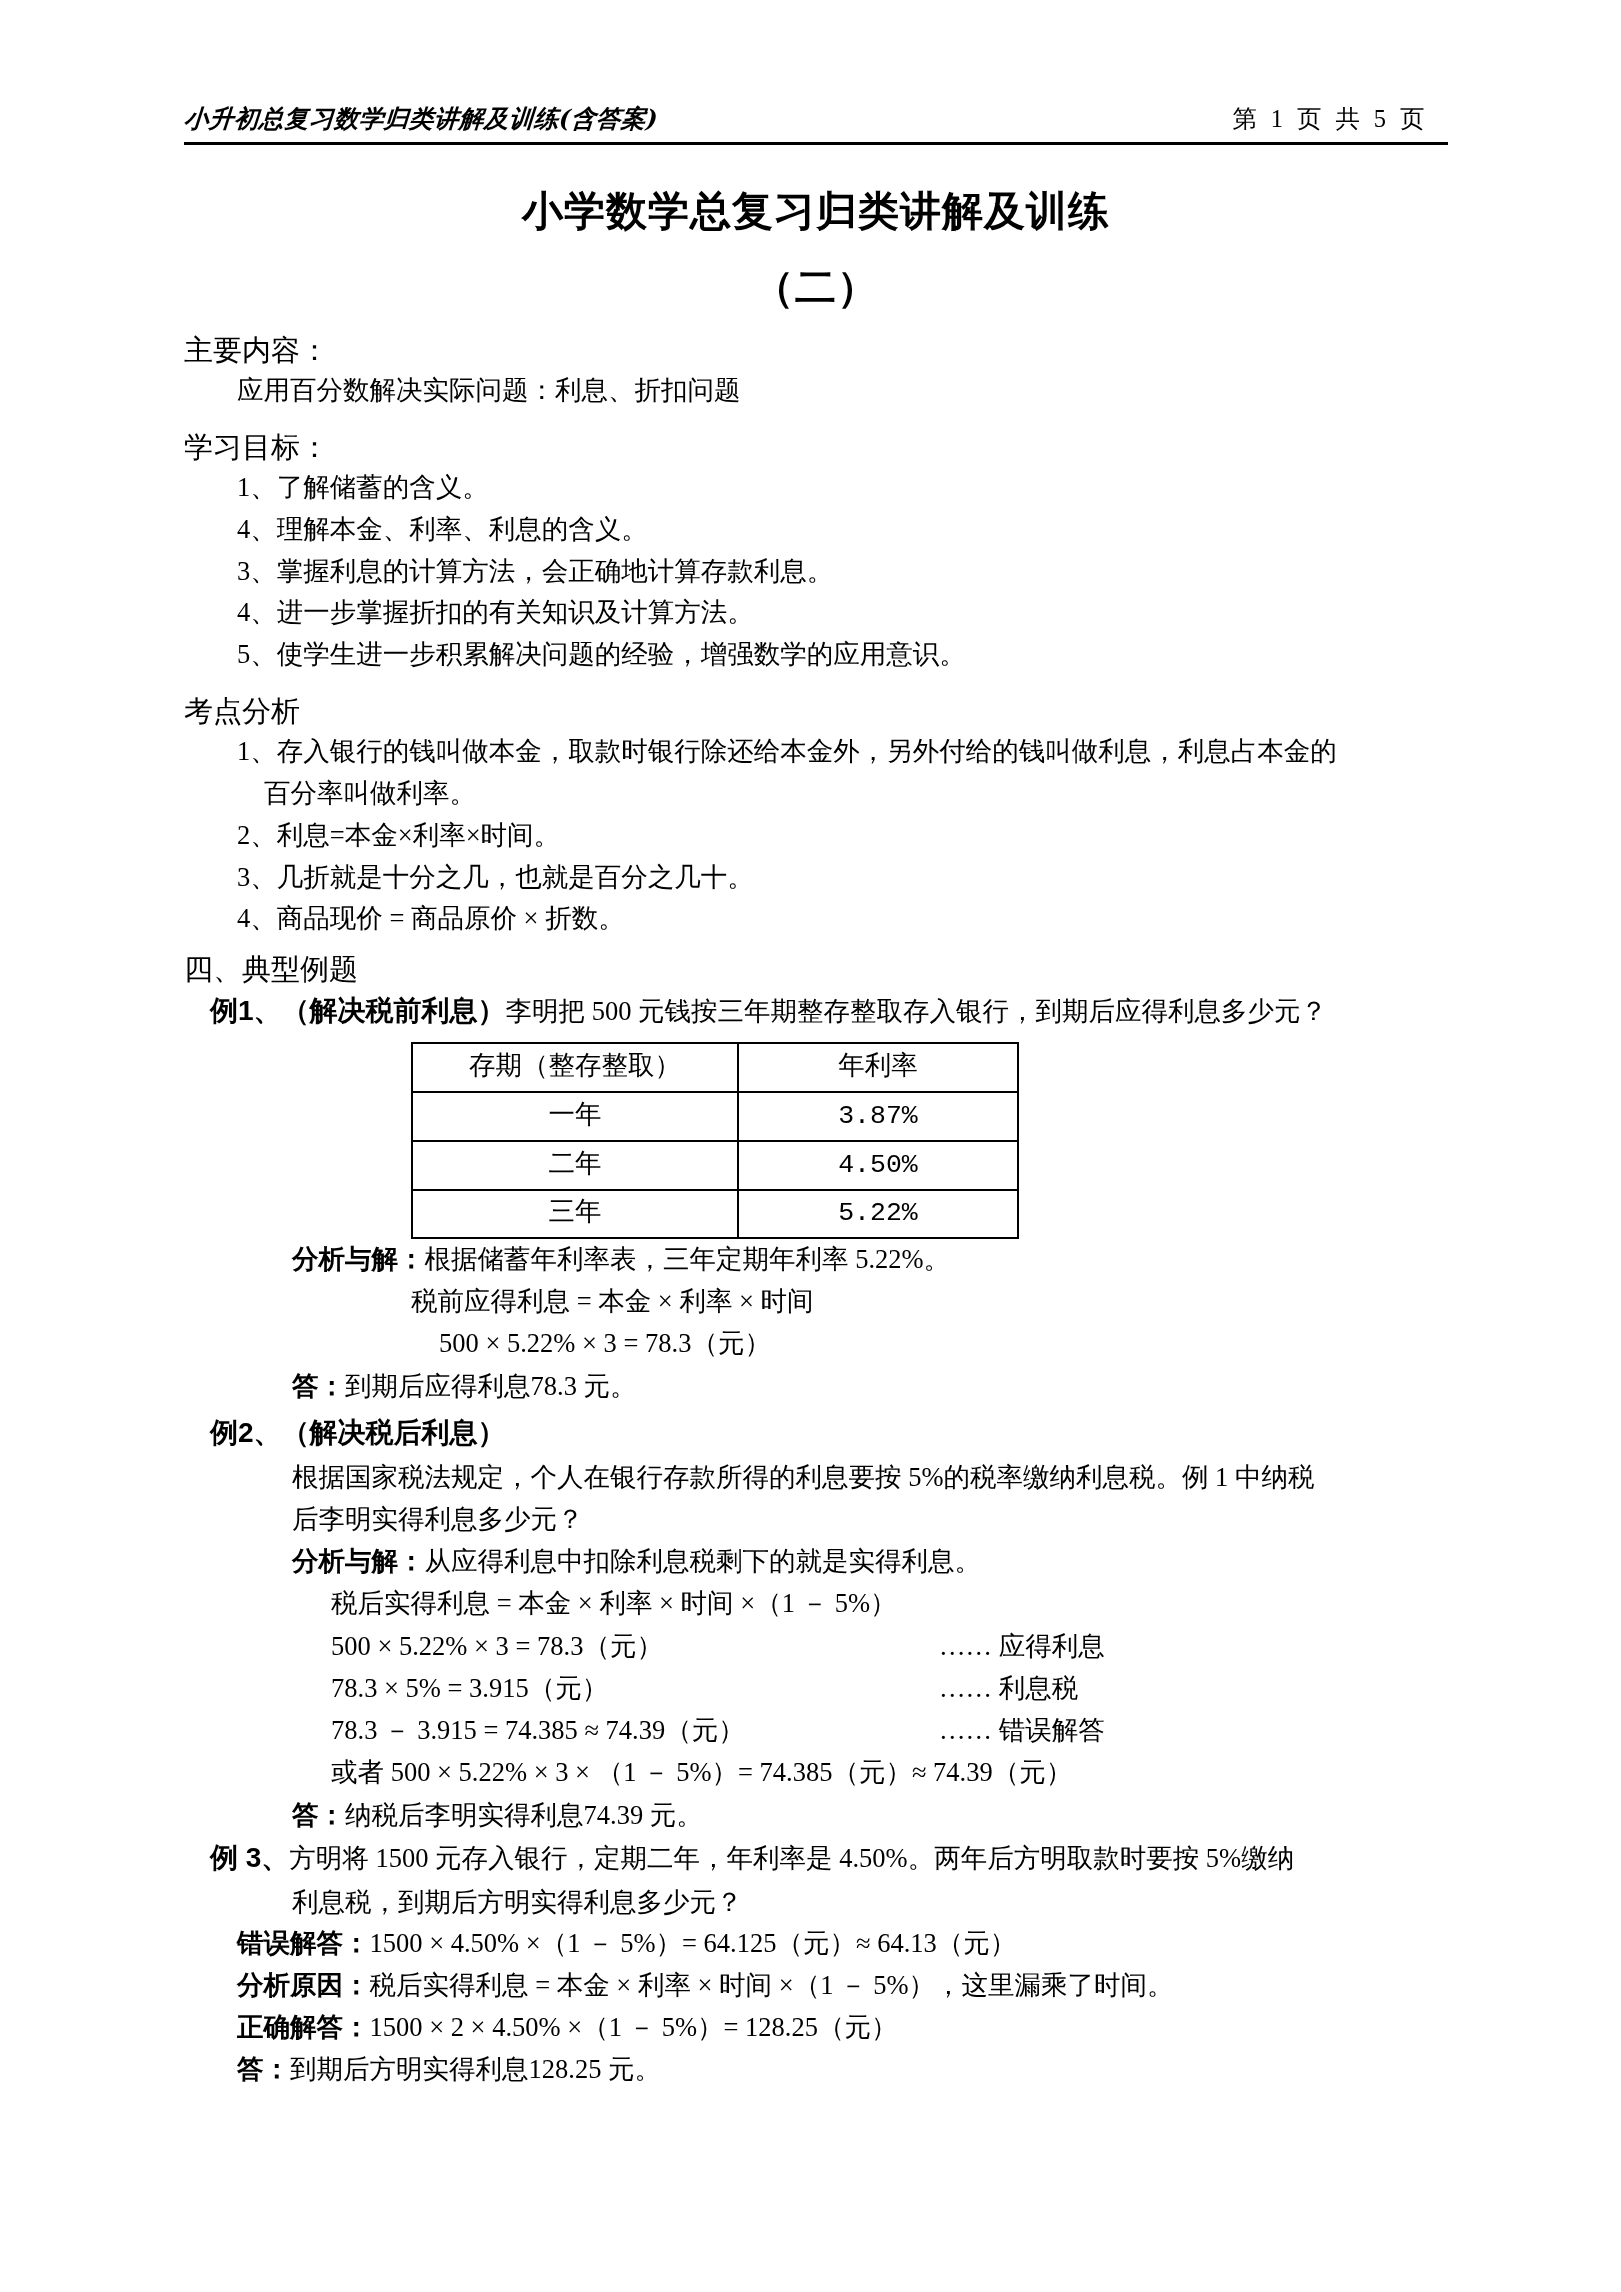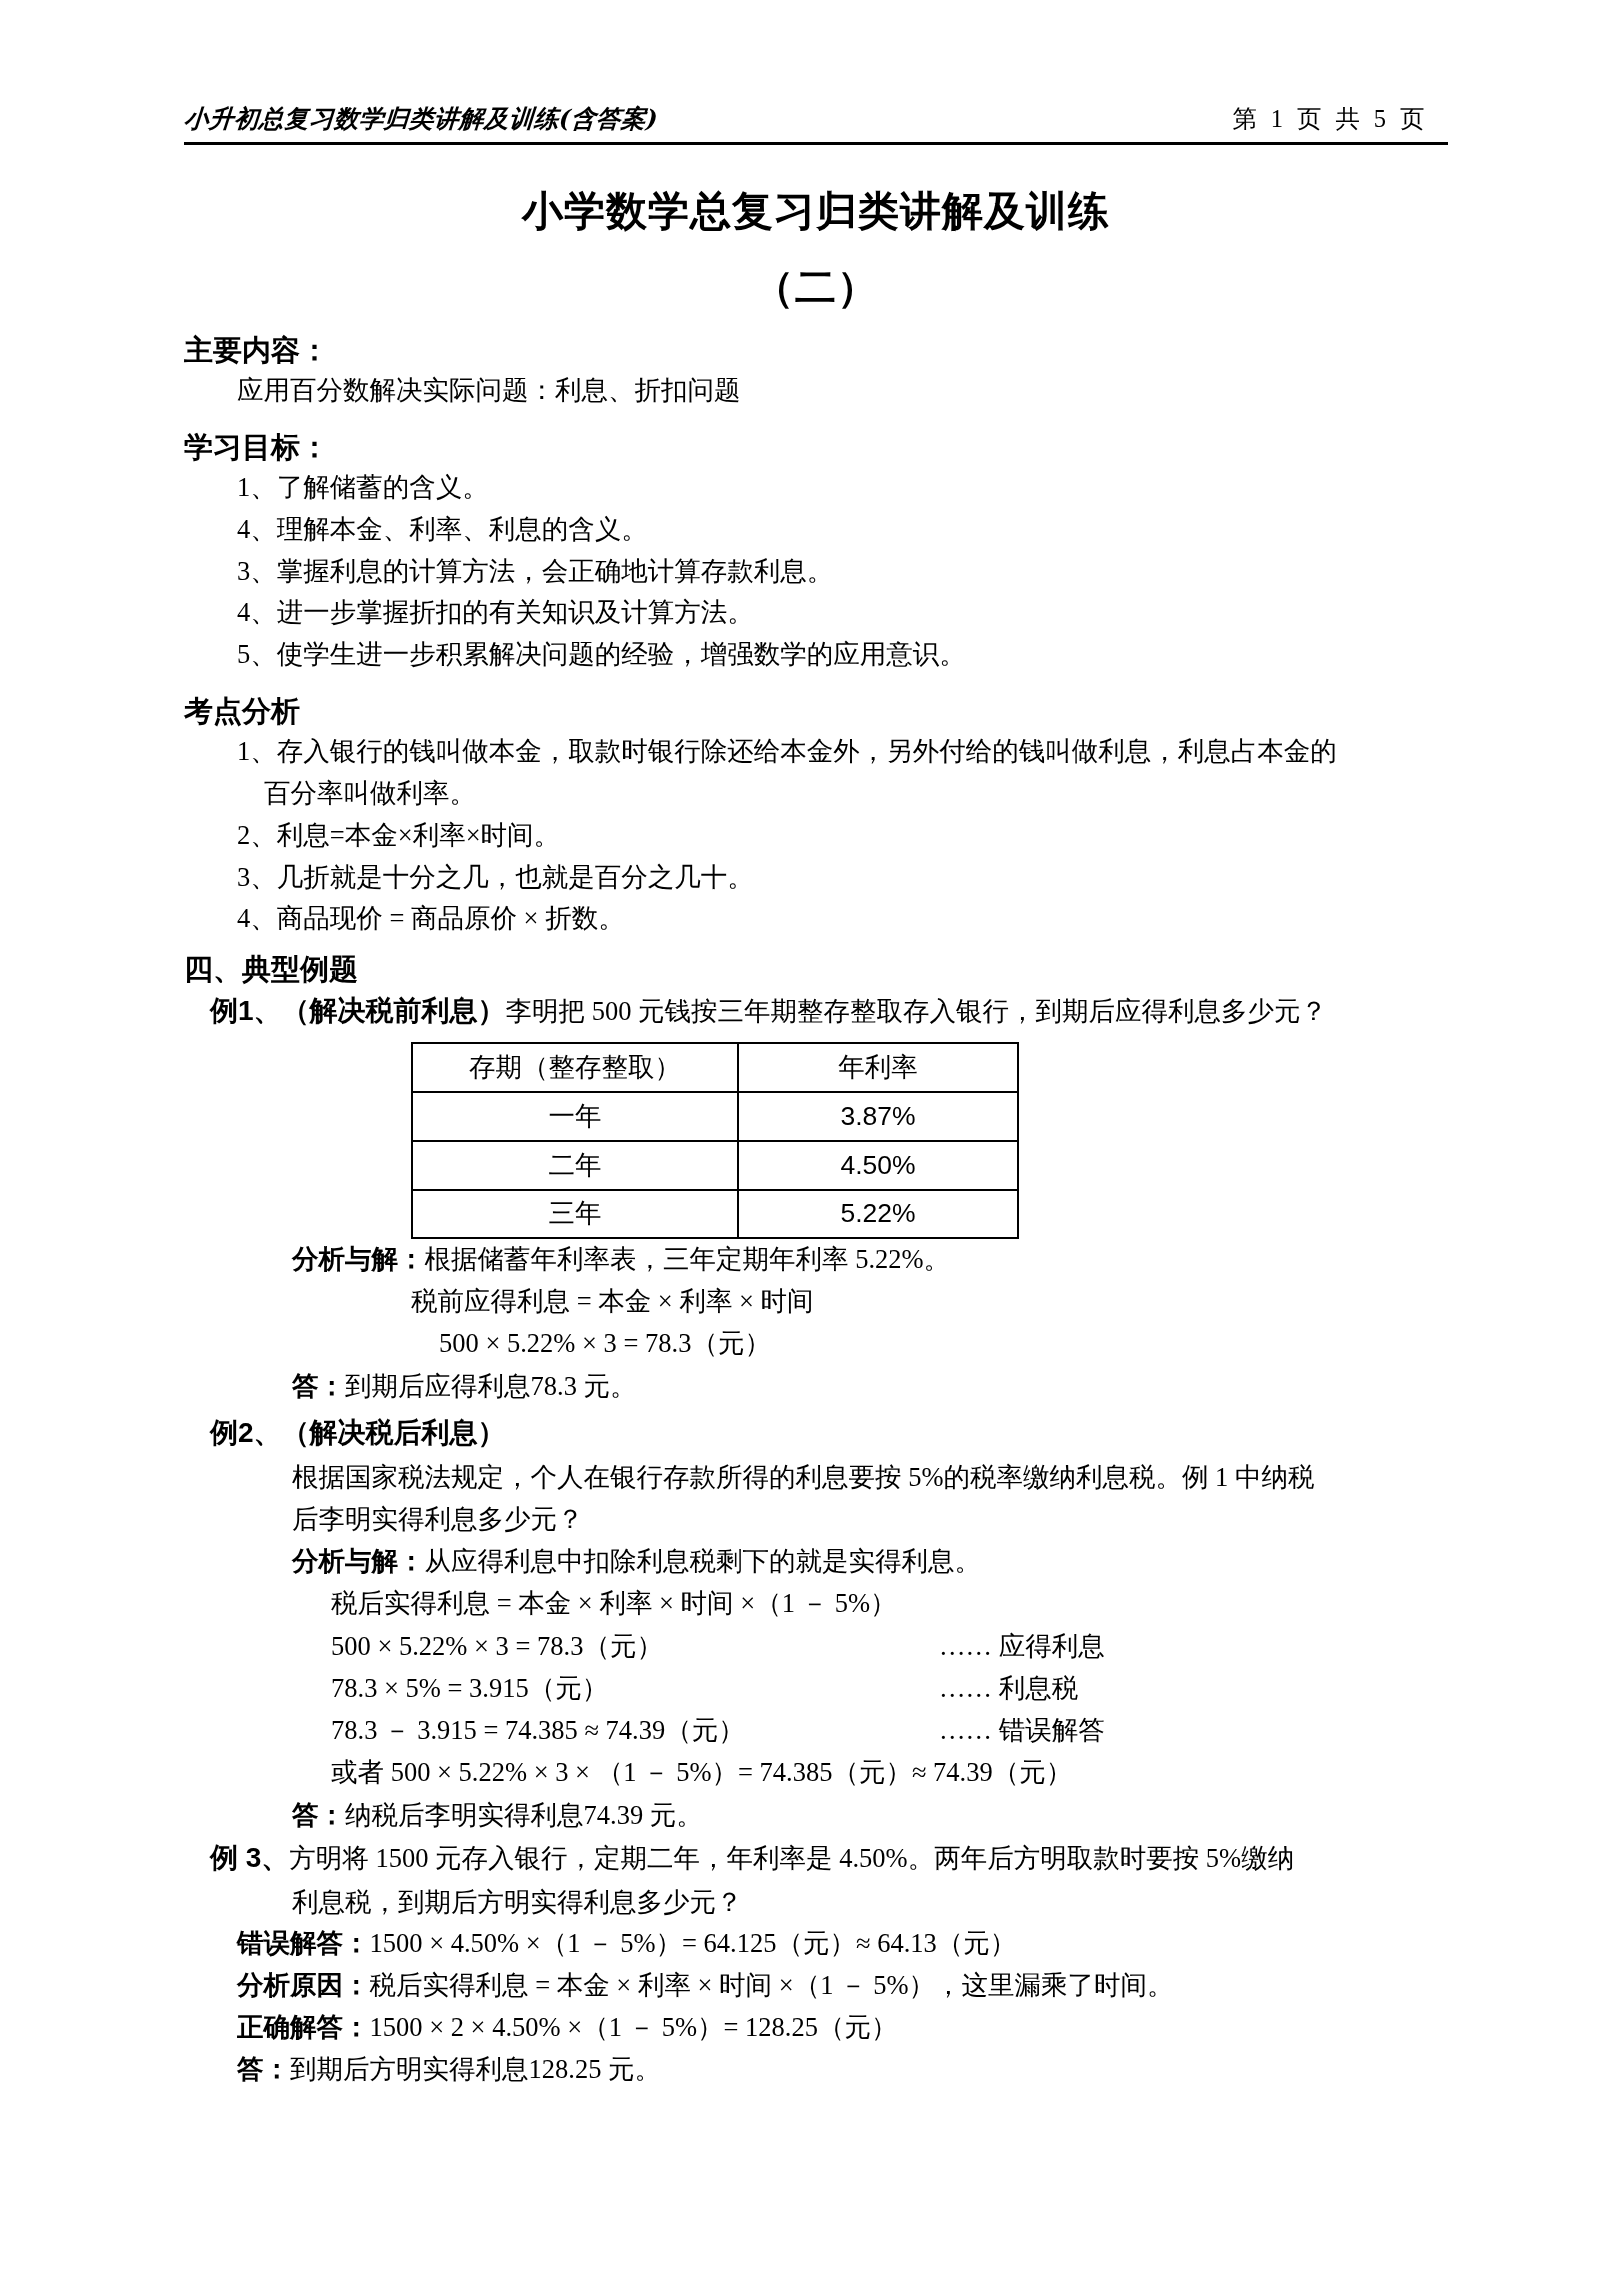--- a/index.html
+++ b/index.html
@@ -73,21 +73,21 @@
     font-family: "Liberation Sans", "DejaVu Sans", sans-serif;
     font-weight: bold;
     font-size: 41px;
     letter-spacing: 1px;
     margin-top: 21.6px;
   }
 
   
   .sec-head {
     font-family: "Liberation Sans", "DejaVu Sans", sans-serif;
-    font-weight: bold;
+    font-weight: normal;
     font-size: 29px;
     margin-top: 15.7px;
     line-height: 1.35;
   }
   .sec-head.tight { margin-top: 9.8px; }
 
   .body-line {
     font-size: 26.5px;
     line-height: 1.58;
     margin-left: 53px;
@@ -128,21 +128,21 @@
   table.rate-table {
     border-collapse: collapse;
     width: 608px;
   }
   table.rate-table td {
     border: 2px solid #000;
     text-align: center;
     font-size: 26.5px;
     padding: 6.9px 3.9px;
     line-height: 1.25;
-    font-family: Liberation Sans, sans-serif;
+    font-family: Liberation Mono, monospace;
   }
   table.rate-table td.col-a { width: 328px; }
   table.rate-table td.col-b { width: 279px; }
 
   
   .calc-row {
     display: flex;
     font-size: 26.5px;
     line-height: 1.6;
     margin-left: 147px;

